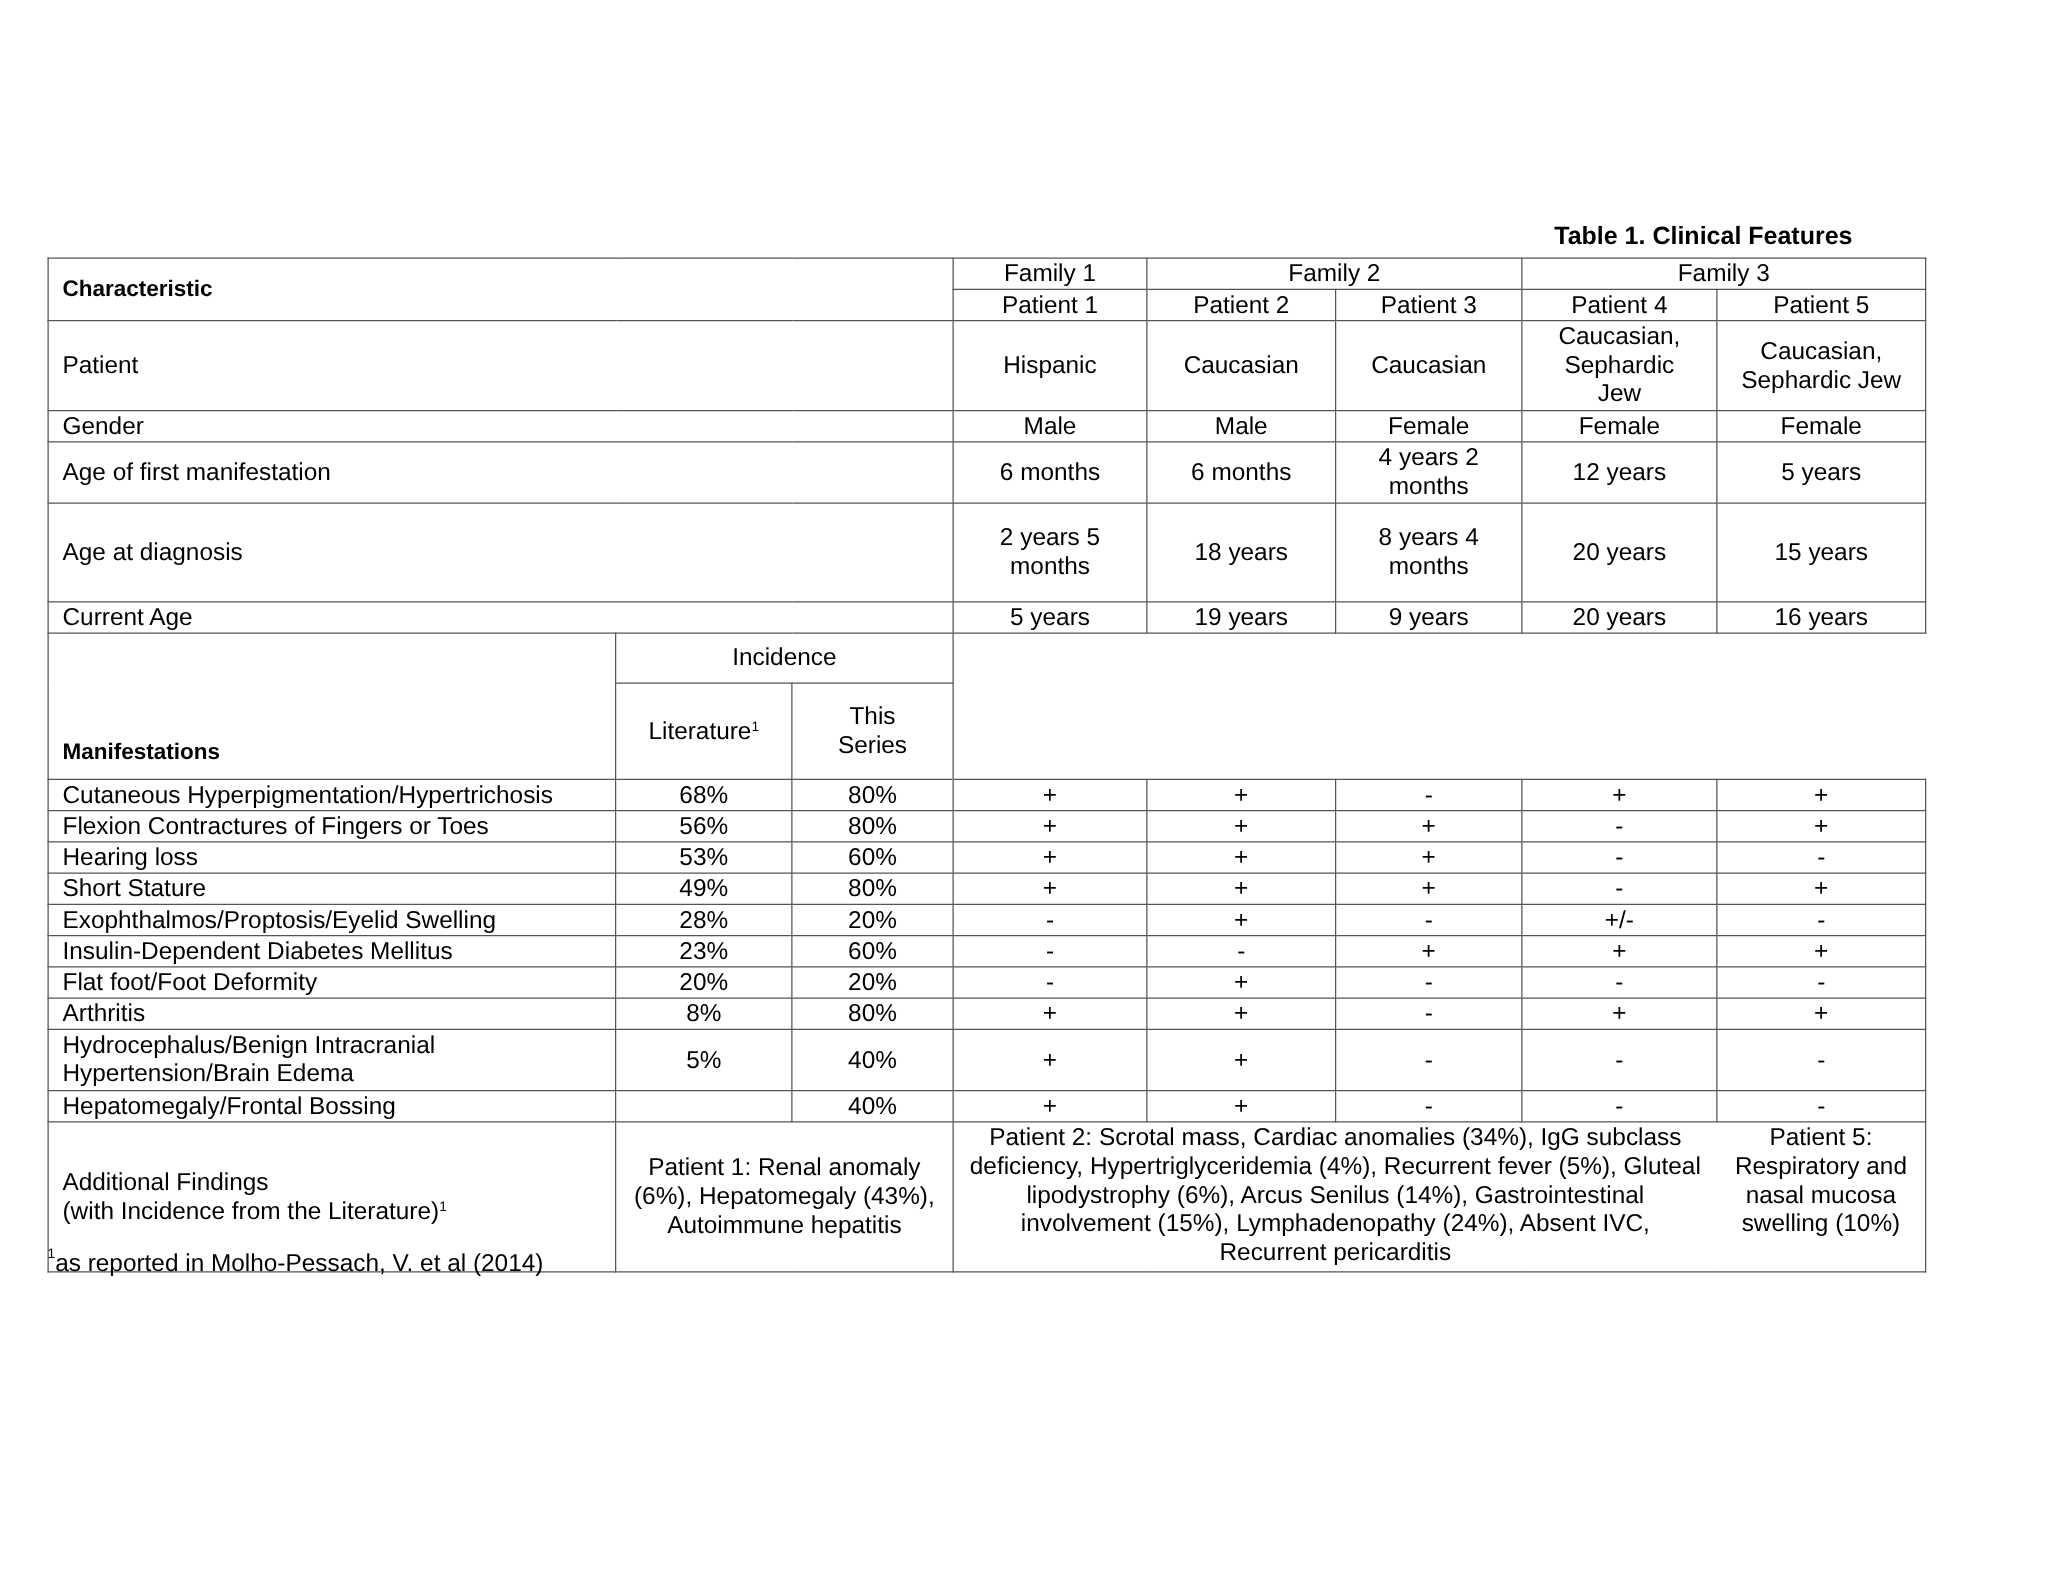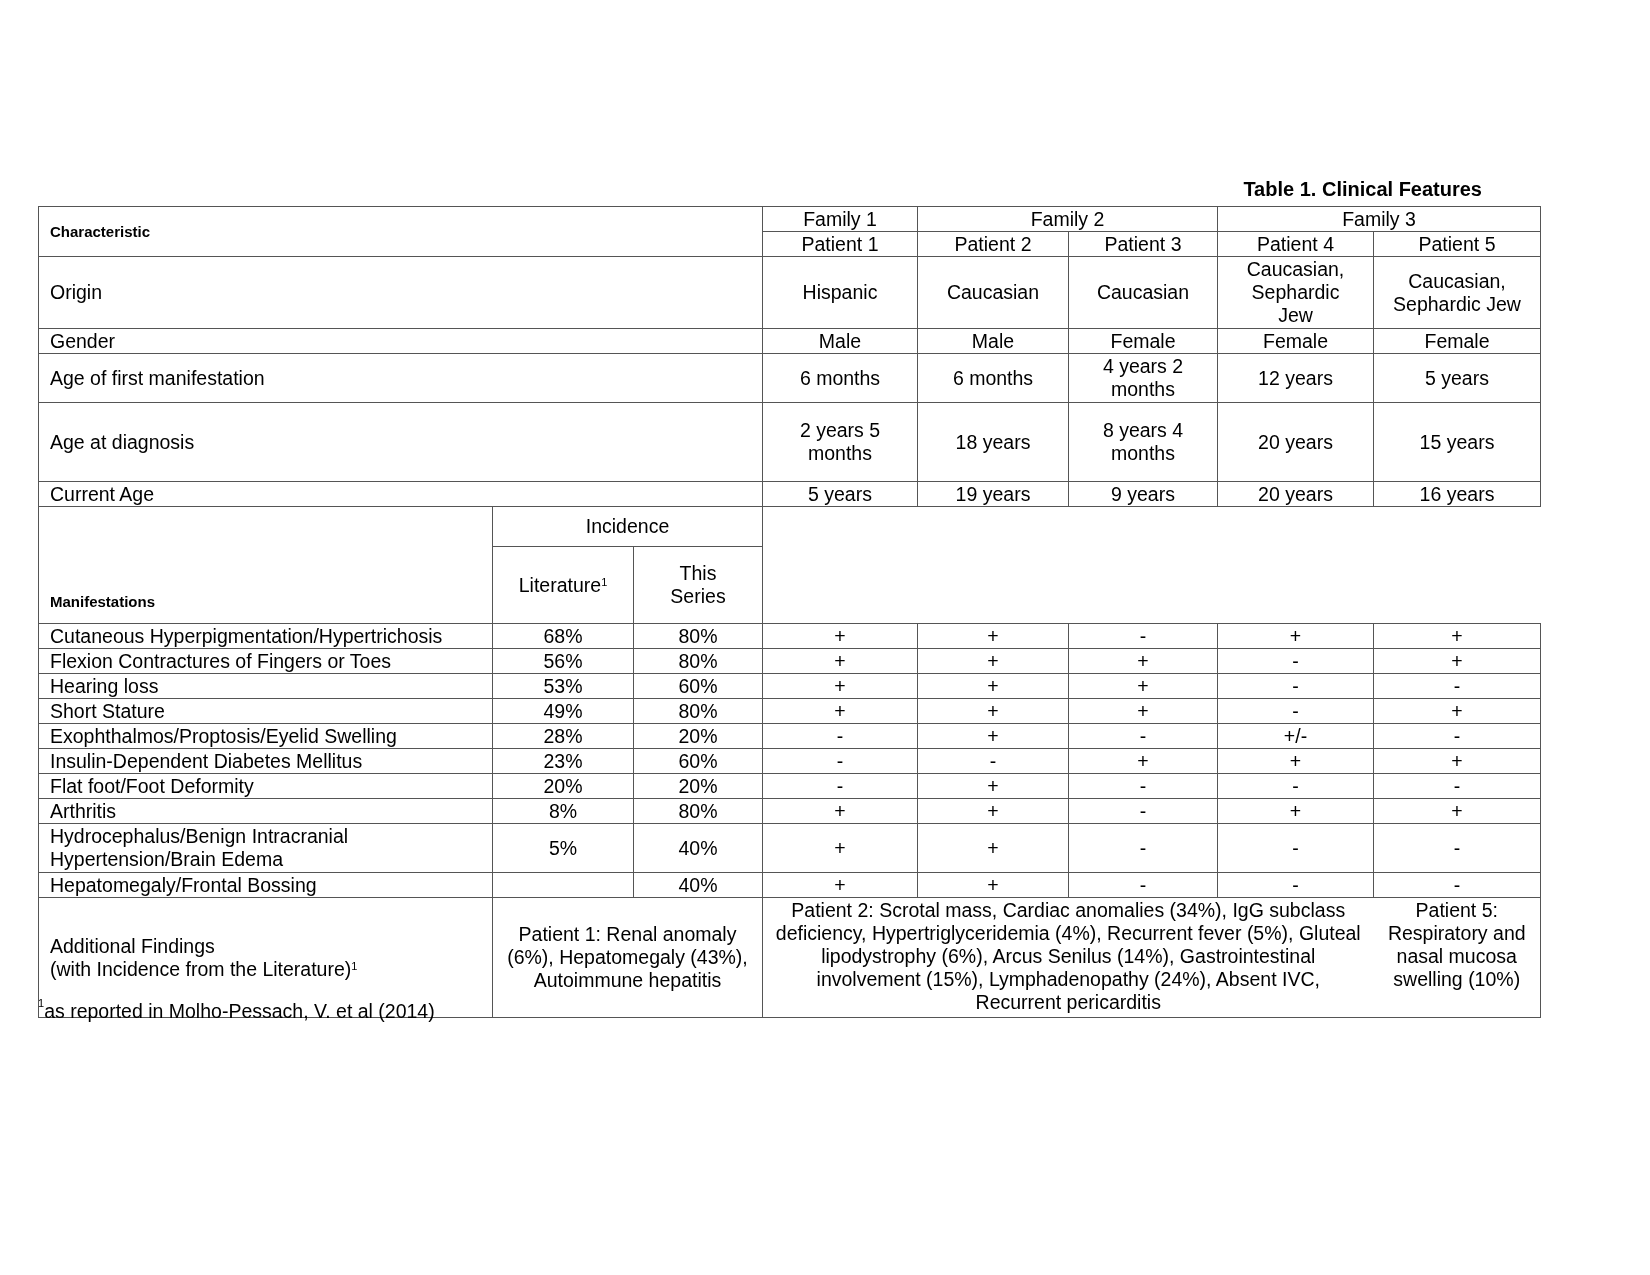--- a/index.html
+++ b/index.html
@@ -6,21 +6,21 @@
   body { width:1650px; height:1275px; position:relative; overflow:hidden;
          font-family:"Liberation Sans", sans-serif; color:#000; }
   .title { position:absolute; left:0; width:1482px; top:150px; text-align:right;
            font-weight:bold; font-size:20px;margin-top:28px; }
   table.clin { position:absolute; left:38px; top:206px; border-collapse:collapse;
                table-layout:fixed; font-size:19.5px; line-height:23px; }
   table.clin td { border:1.5px solid #555; padding:0 10px; text-align:center;
                   vertical-align:middle; overflow:hidden; }
   table.clin td.lbl { text-align:left; padding-left:11px; }
   table.clin td.b { font-weight:normal; }
-  .hdr-big { font-size:15px; font-weight:bold; }
+  .hdr-big { font-size:18px; font-weight:bold; }
   sup { font-size:11px; vertical-align:top; position:relative; top:-3px; }
   .footnote { position:absolute; left:38px; top:1000px; font-size:19.5px; }
   .footnote sup { font-size:11px; }
   .nob-b { border-bottom:none !important; }
 </style>
 </head>
 <body>
 
 <div class="title">Table 1. Clinical Features</div>
 
@@ -45,21 +45,21 @@
   </tr>
   <tr style="height:25px">
     <td class="b">Patient 1</td>
     <td class="b">Patient 2</td>
     <td class="b">Patient 3</td>
     <td class="b">Patient 4</td>
     <td class="b">Patient 5</td>
   </tr>
 
   <tr style="height:72px">
-    <td class="lbl" colspan="3">Origin</td>
+    <td class="lbl" colspan="3">Patient</td>
     <td>Hispanic</td>
     <td>Caucasian</td>
     <td>Caucasian</td>
     <td style="padding:0 16px">Caucasian, Sephardic Jew</td>
     <td style="padding:0 4px">Caucasian, Sephardic Jew</td>
   </tr>
 
   <tr style="height:25px">
     <td class="lbl" colspan="3">Gender</td>
     <td>Male</td>

